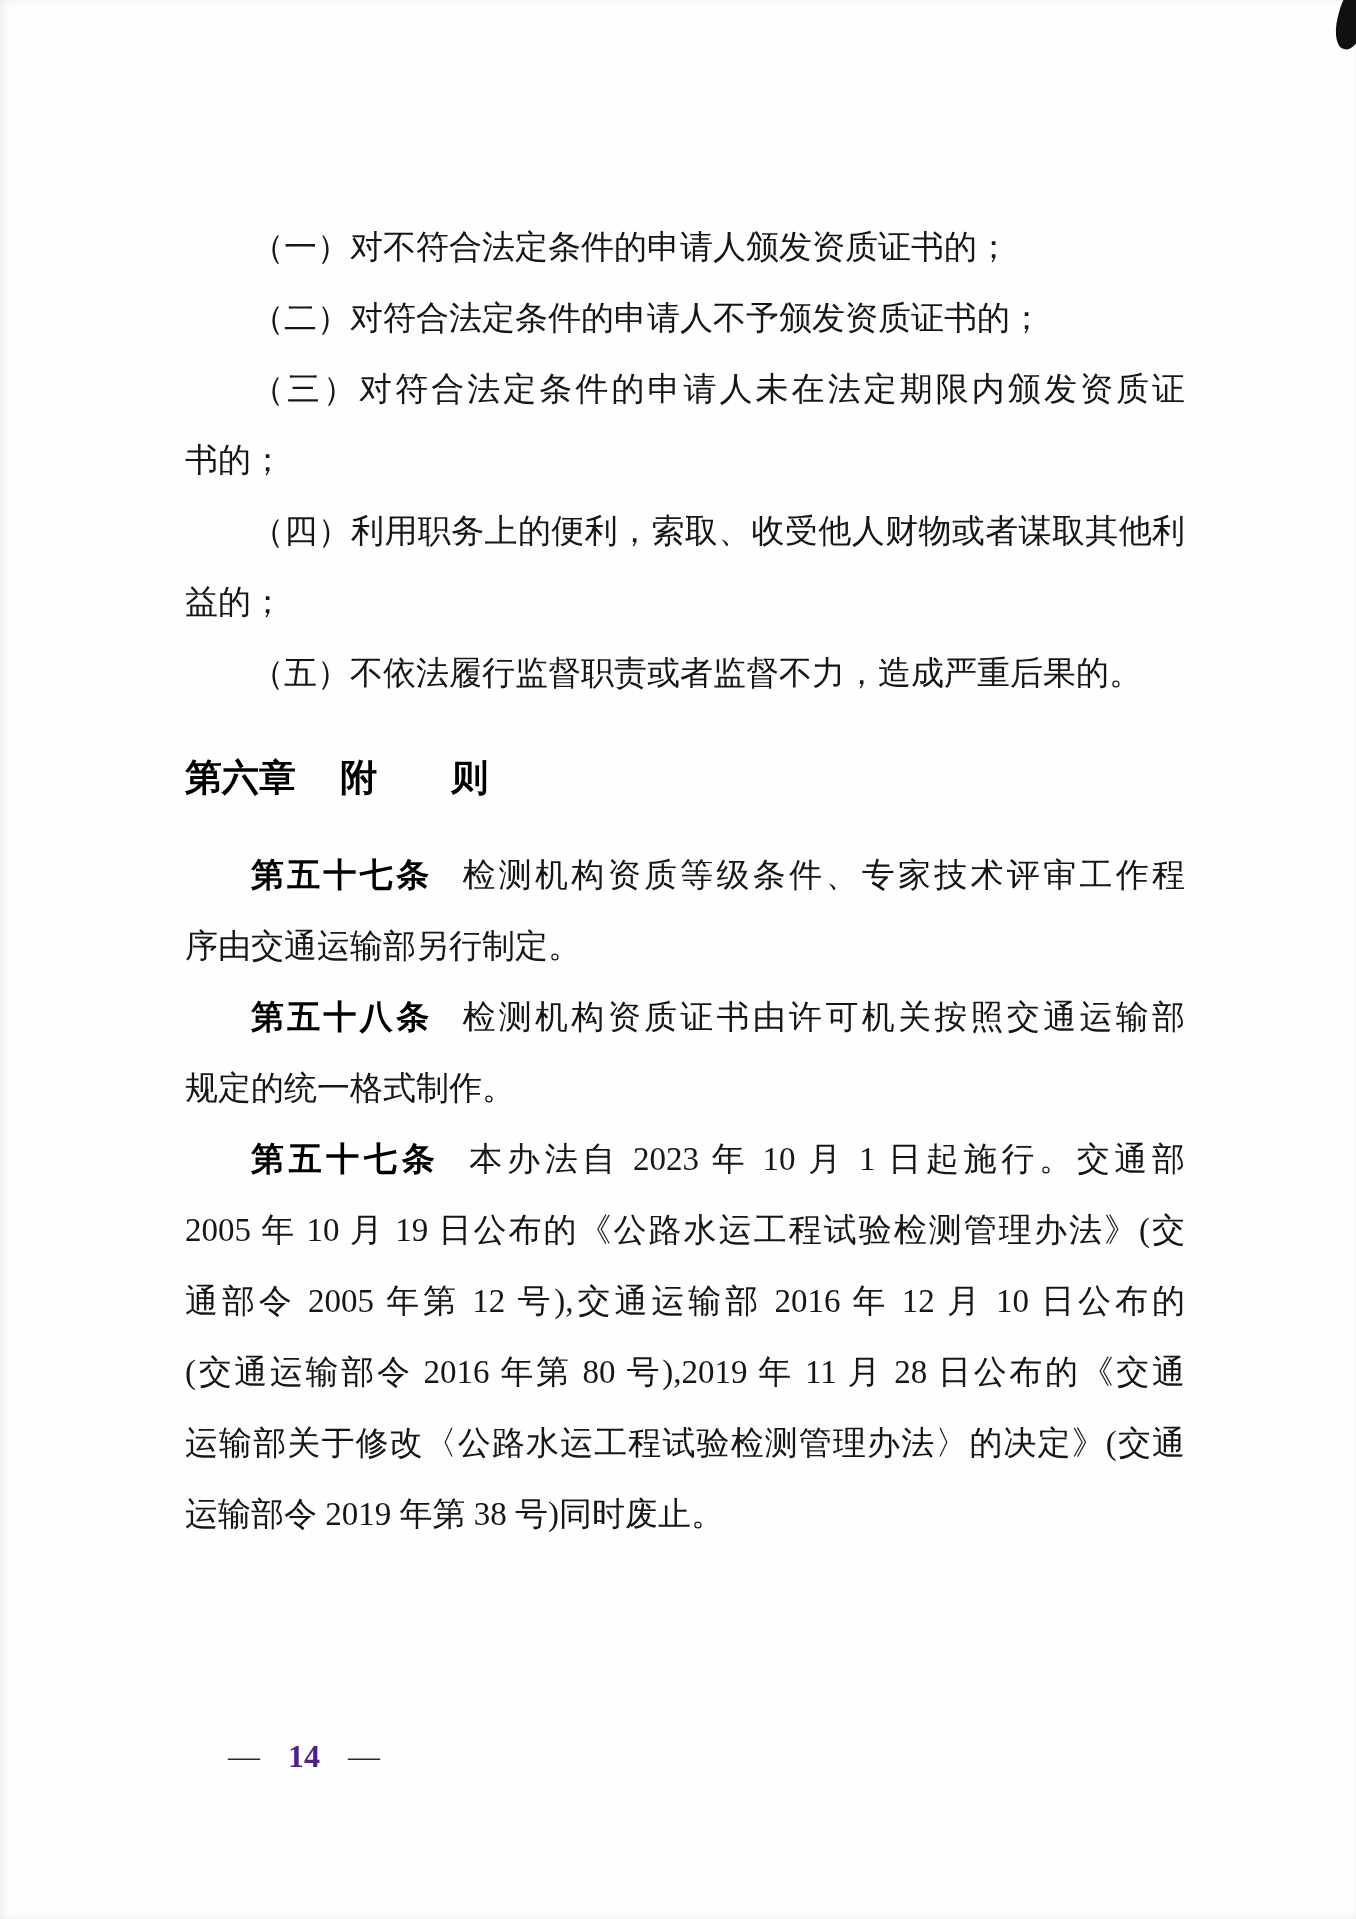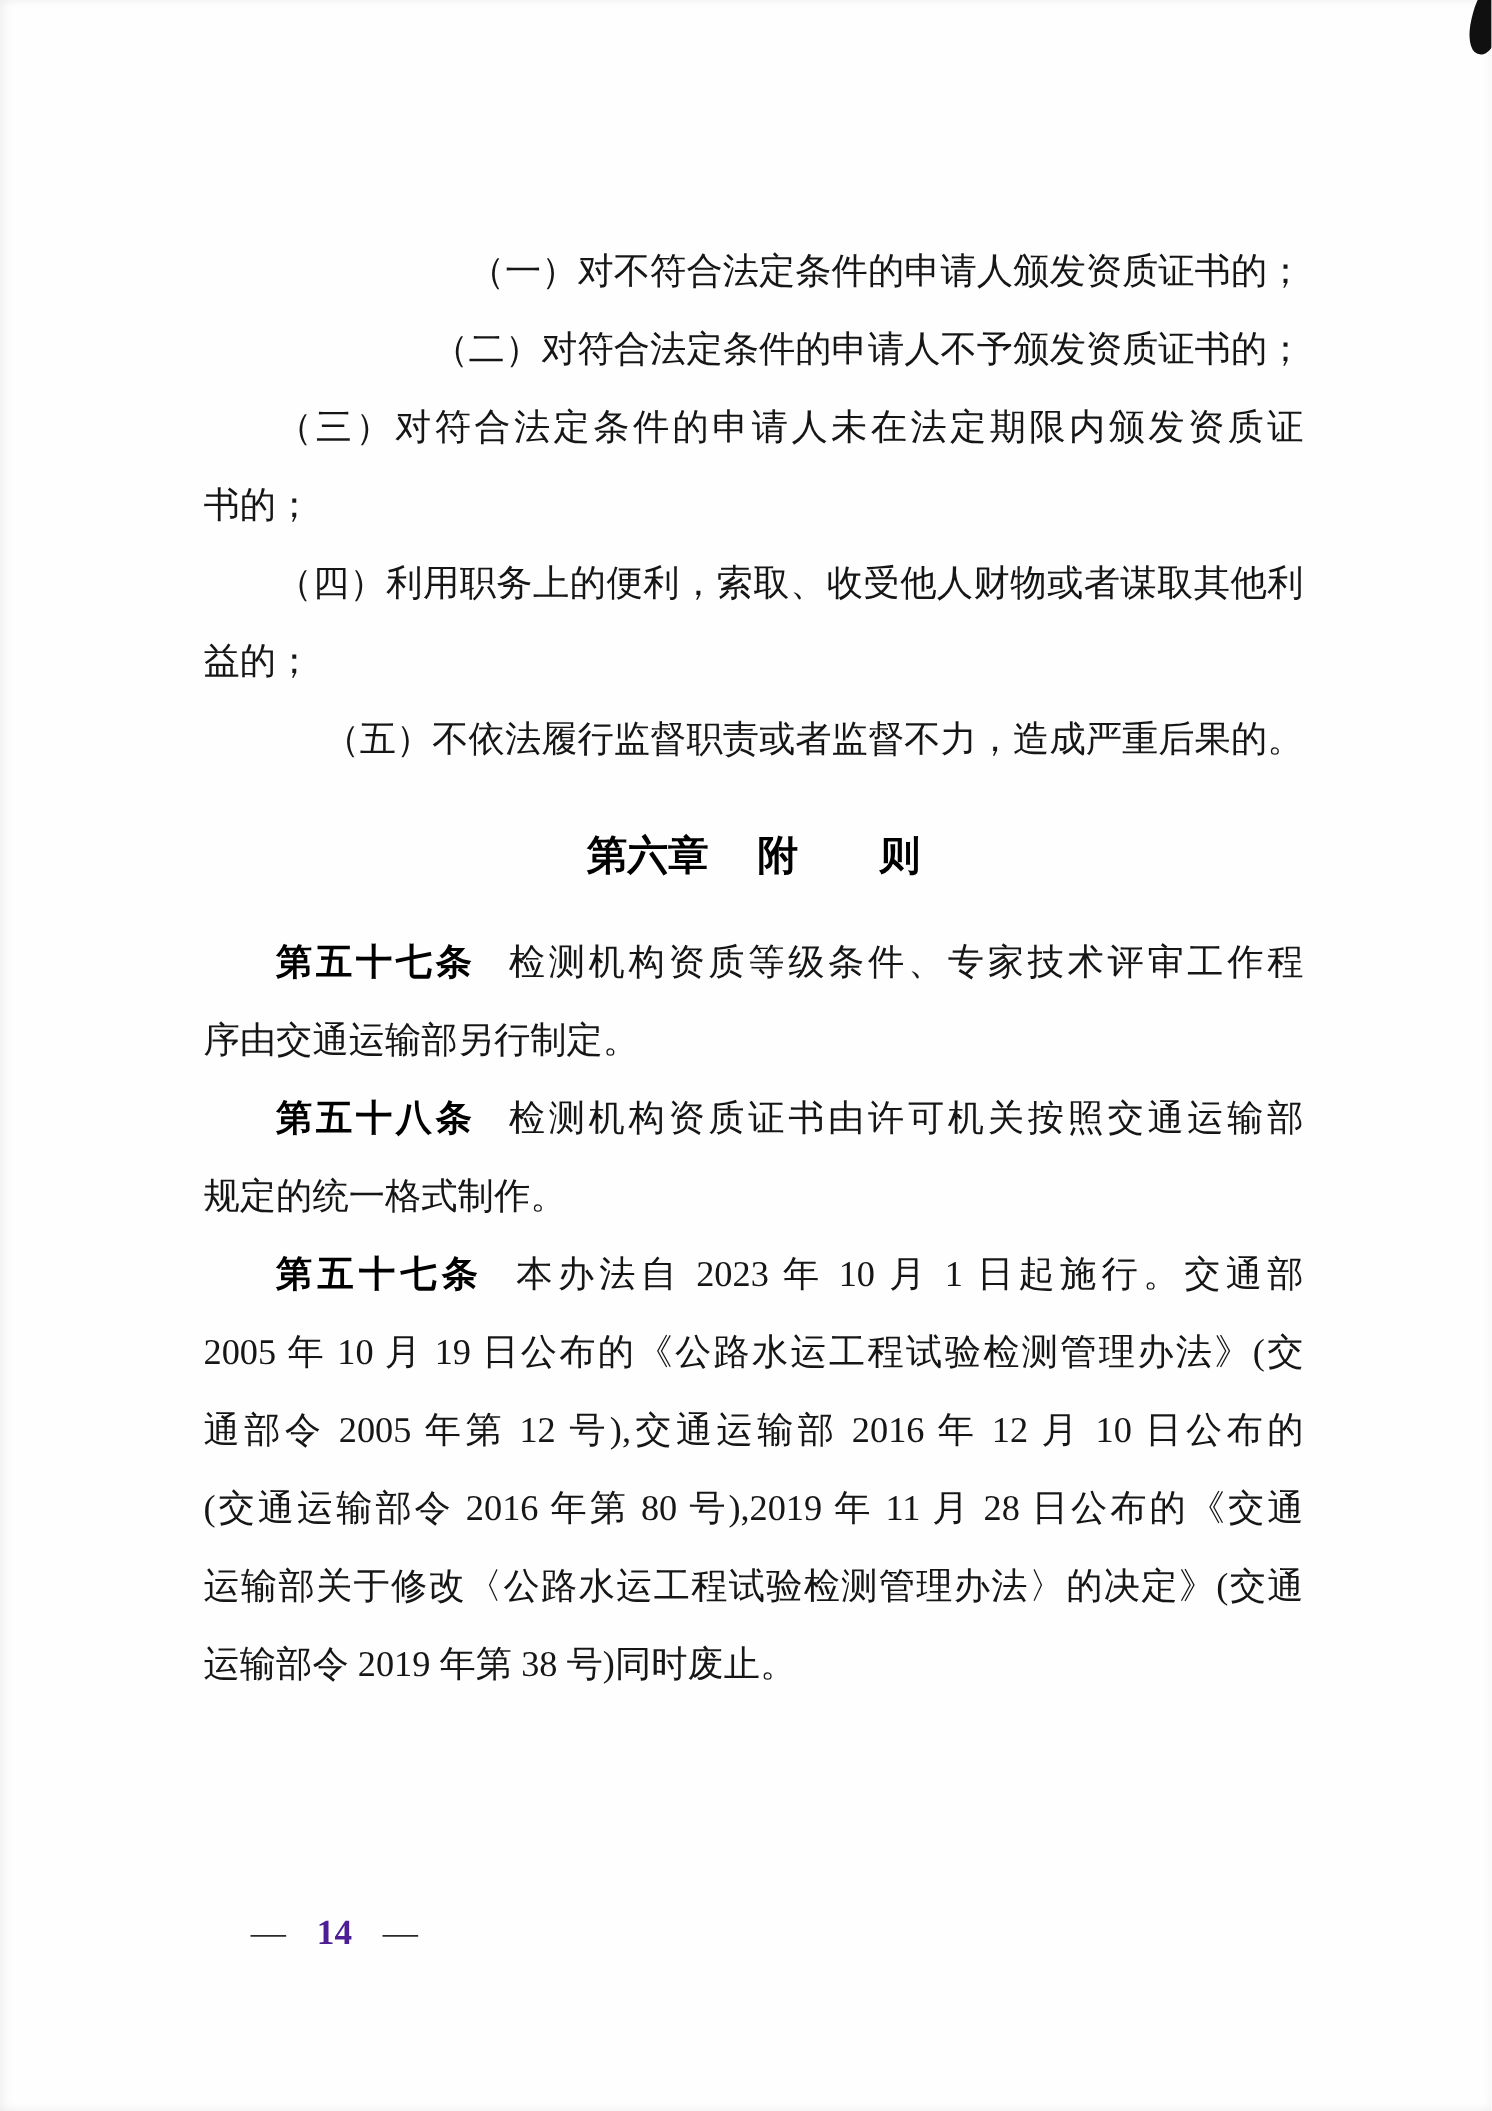--- a/index.html
+++ b/index.html
@@ -27,37 +27,36 @@
       position: absolute;
       left: 185px;
       top: 212px;
       width: 1000px;
     }
     .line {
       height: 71px;
       line-height: 71px;
       font-size: 33px;
     }
-    .indent { padding-left: 66px; text-align: right; }
+    .indent { padding-left: 66px; }
     .fill {
       text-align: justify;
       text-justify: inter-character;
       text-align-last: justify;
     }
     .lead {
       font-family: Liberation Mono, monospace;
       font-weight: 700;
       color: #000000;
       margin-right: 30px;
     }
     .chapter {
       margin: 32px 0 26px 0;
       height: 73px;
       line-height: 73px;
-      text-align: center;
       font-family: "Liberation Sans", sans-serif;
       font-weight: 700;
       font-size: 37px;
       color: #000000;
     }
     .chapter .ttl { margin-left: 34px; }
     .footer {
       position: absolute;
       left: 228px;
       top: 1738px;

